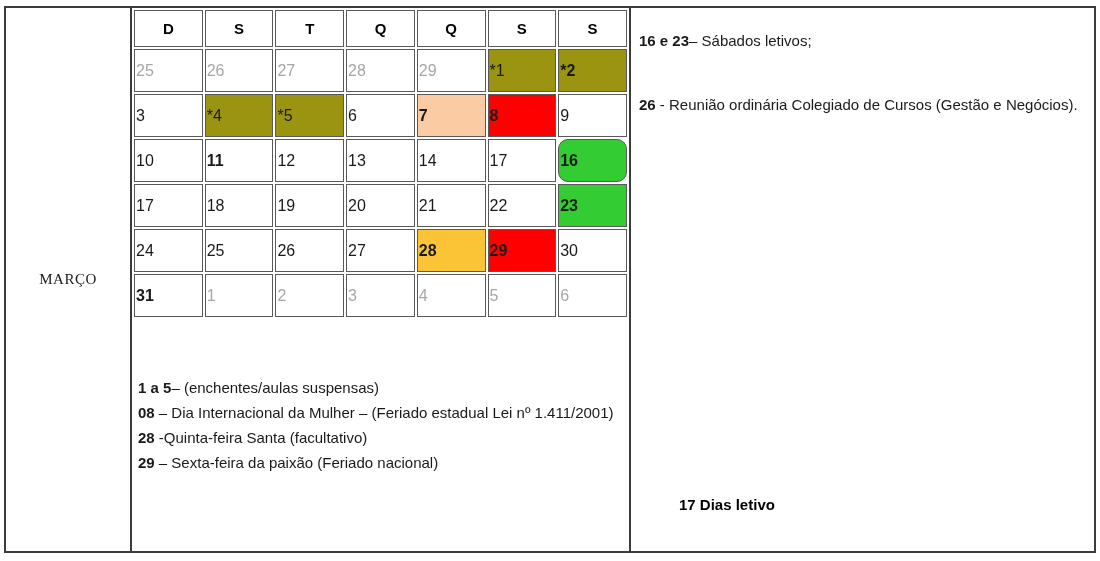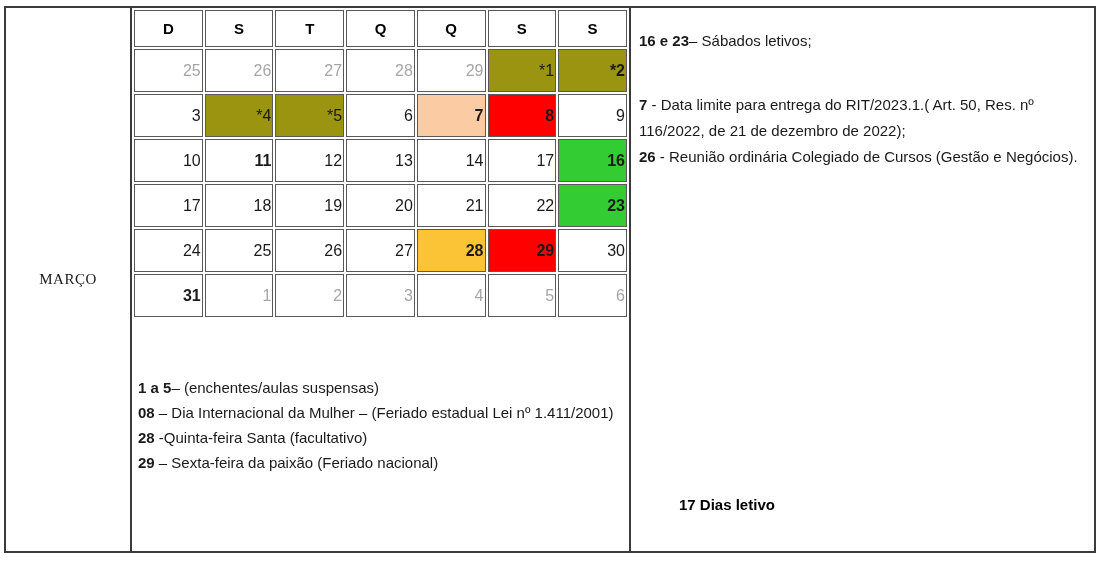--- a/index.html
+++ b/index.html
@@ -32,21 +32,21 @@
     width:497px; table-layout:fixed;
   }
   table.grid th {
     height:33px; background:#ffffff;
     border:1px solid #595959;
     font-size:15px; font-weight:bold; text-align:center; color:#000;
   }
   table.grid td.day {
     height:39px; background:#ffffff;
     border:1px solid #595959;
-    font-size:16px; text-align:right; vertical-align:middle;
+    font-size:16px; text-align:left; vertical-align:middle;
     color:#1a1a1a;
   }
   td.day.bold { font-weight:bold; color:#111; }
 
   .left-notes {
     flex:1; padding:56px 14px 8px 6px;
     font-size:15px;
   }
   .note { line-height:25px; }
 
@@ -106,21 +106,21 @@
               <td class="day red bold" style="background: rgb(255, 0, 0);">8</td>
               <td class="day">9</td>
             </tr>
             <tr>
               <td class="day">10</td>
               <td class="day bold">11</td>
               <td class="day">12</td>
               <td class="day">13</td>
               <td class="day">14</td>
               <td class="day">17</td>
-              <td class="day green bold" style="background: rgb(51, 204, 51);">16</td>
+              <td class="day green bold" style="background: rgb(51, 204, 51); border-radius: 10px;">16</td>
             </tr>
             <tr>
               <td class="day">17</td>
               <td class="day">18</td>
               <td class="day">19</td>
               <td class="day">20</td>
               <td class="day">21</td>
               <td class="day">22</td>
               <td class="day green bold" style="background: rgb(51, 204, 51);">23</td>
             </tr>
@@ -148,20 +148,19 @@
           <div class="note"><b>1 a 5</b><span>– (enchentes/aulas suspensas)</span></div>
           <div class="note"><b>08</b><span> – Dia Internacional da Mulher – (Feriado estadual Lei nº 1.411/2001)</span></div>
           <div class="note"><b>28</b><span> -Quinta-feira Santa (facultativo)</span></div>
           <div class="note"><b>29</b><span> – Sexta-feira da paixão (Feriado nacional)</span></div>
         </div>
     </div>
 
     <div class="right-col">
       <div id="right-notes">
           <div class="note gap-after"><b>16 e 23</b><span>– Sábados letivos;</span></div>
-          <div class="note"><b>7</b><span> - Data limite para entrega do RIT/2023.1.( Art. 50, Res. nº 116/2022, de 21 de dezembro de 2022);</span></div>
           <div class="note"><b>26</b><span> - Reunião ordinária Colegiado de Cursos (Gestão e Negócios).</span></div>
         </div>
       <div class="summary">17 Dias letivo</div>
     </div>
 
   </div>
 </div>
 
 </body></html>

